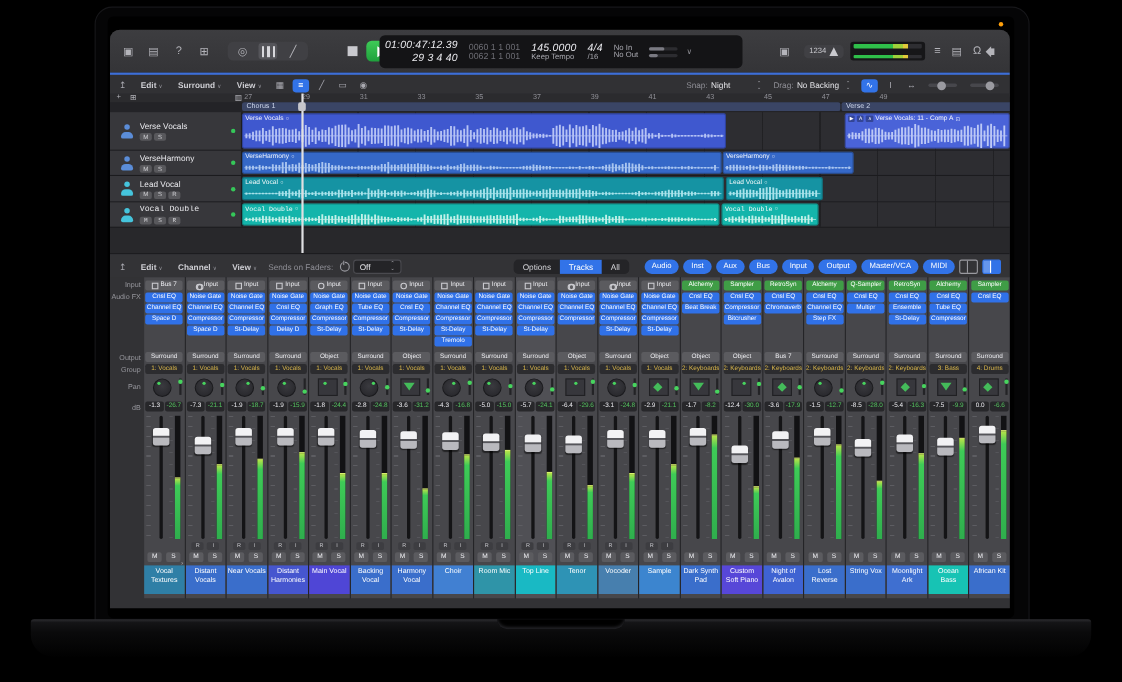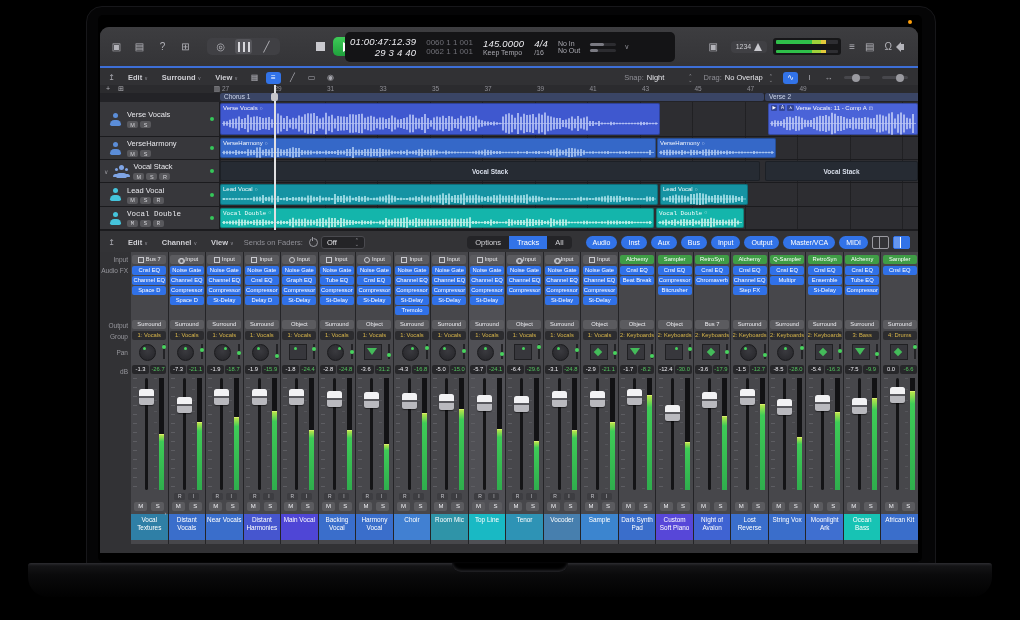--- a/index.html
+++ b/index.html
@@ -277,21 +277,21 @@
       <span class="vicon">▦</span>
       <span class="vicon on">≡</span>
       <span class="vicon">╱</span>
       <span class="vicon">▭</span>
       <span class="vicon">◉</span>
       <span style="flex:1"></span>
       <span class="lbl">Snap:</span>
       <span class="val">Night</span>
       <span class="updn" style="margin:0 8px 0 24px">⌃<br>⌄</span>
       <span class="lbl">Drag:</span>
-      <span class="val">No Overlap</span>
+      <span class="val">No Backing</span>
       <span class="updn" style="margin:0 8px 0 6px">⌃<br>⌄</span>
       <span class="vicon on">∿</span>
       <span class="vicon">Ι</span>
       <span class="vicon">↔</span>
       <span class="slider">
           <i style="left:8px"></i>
         </span>
       <span class="slider" style="margin-right:10px">
           <i style="left:14px"></i>
         </span>
@@ -389,43 +389,20 @@
             </div>
             <div class="region" style="left: 437px; width: 119px; background: rgb(53, 104, 200);">
               <div class="rheadr">
                 <span class="rlab">VerseHarmony</span>
                 <span class="rbadge">○</span>
               </div>
               <svg class="wave" width="115" height="11" viewBox="0 0 115 11">
                 <path d="M2 3.8V7.2M5 3.1V7.9M8 2.7V8.3M11 2.7V8.3M14 3.2V7.8M17 3.5V7.5M20 3.8V7.2M23 2.9V8.1M26 3.7V7.3M29 4.4V6.6M32 2.7V8.3M35 3.0V8.0M38 3.2V7.8M41 4.1V6.9M44 2.8V8.2M47 2.2V8.8M50 2.5V8.5M53 2.9V8.1M56 2.7V8.3M59 3.2V7.8M62 3.7V7.3M65 3.9V7.1M68 3.6V7.4M71 4.0V7.0M74 4.3V6.7M77 4.8V6.2M80 4.6V6.4M83 4.5V6.5M86 4.8V6.2M89 4.8V6.2M92 4.8V6.2M95 4.1V6.9M98 4.6V6.4M101 4.8V6.2M104 4.8V6.2M107 4.8V6.2M110 4.8V6.2M113 4.3V6.7" stroke="#aac6f0" stroke-width="1.7" fill="none"></path>
                 <line x1="0" x2="115" y1="5.5" y2="5.5" stroke="#aac6f0" stroke-width="0.8" opacity="0.85"></line>
               </svg>
-            </div>
-          </div>
-        </div>
-        <div class="trow" style="height: 23px;">
-          <div class="thead">
-            <span class="tchev">∨</span>
-            <span class="group-i" style="color: rgb(127, 164, 228);"></span>
-            <div class="tinfo">
-              <div class="tname">Vocal Stack</div>
-              <div class="tbtns">
-                <span class="tbtn">M</span>
-                <span class="tbtn">S</span>
-                <span class="tbtn">R</span>
-              </div>
-            </div>
-            <span class="tdot"></span>
-          </div>
-          <div class="tlane">
-            <div class="region summary" style="left: 0px; width: 540px; background: rgb(38, 43, 51);">
-              <div class="sumlab">Vocal Stack</div>
-            </div>
-            <div class="region summary" style="left: 545px; width: 153px; background: rgb(38, 43, 51);">
-              <div class="sumlab">Vocal Stack</div>
             </div>
           </div>
         </div>
         <div class="trow" style="height: 24px;">
           <div class="thead">
             <span class="person-i" style="color: rgb(69, 196, 220);"></span>
             <div class="tinfo">
               <div class="tname">Lead Vocal</div>
               <div class="tbtns">
                 <span class="tbtn">M</span>

